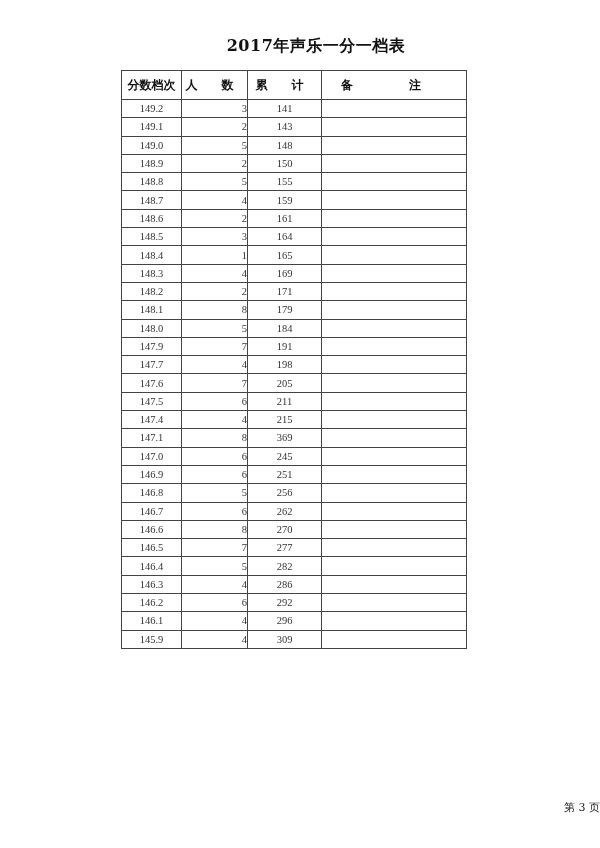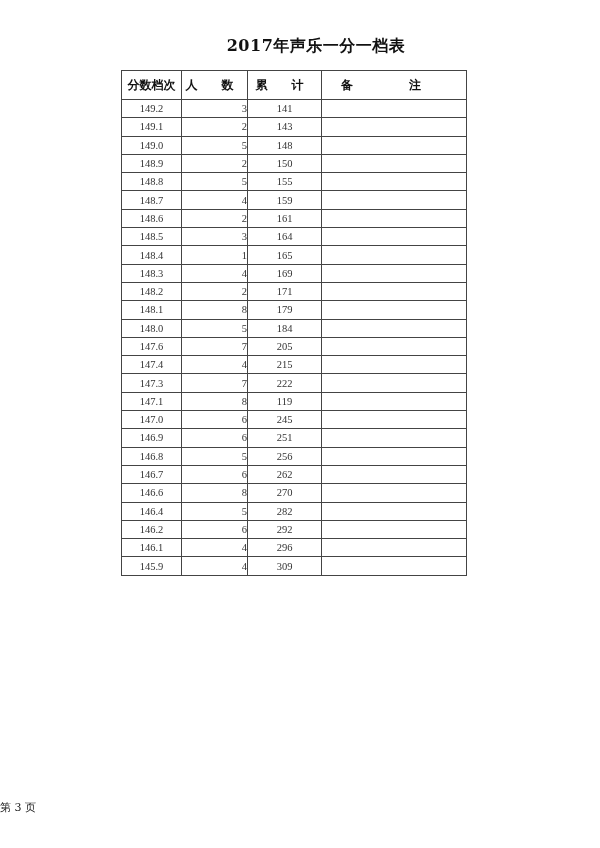--- a/index.html
+++ b/index.html
@@ -11,21 +11,21 @@
                table-layout: fixed; width: 345px; }
   table.grid th, table.grid td { border: 1px solid #444; padding: 0; overflow: hidden;
                white-space: nowrap; }
   table.grid th { height: 28px; font-size: 12px; font-weight: bold; text-align: center; margin-left: 48px; }
   table.grid td { height: 17.3px; font-size: 10.5px; color: #333;
                   font-family: "Liberation Serif", "DejaVu Serif", serif; }
   col.c1 { width: 60px; } col.c2 { width: 66px; } col.c3 { width: 74px; } col.c4 { width: 145px; }
   td.score { text-align: center; }
   td.count { text-align: right; padding-right: 12px; }
   td.cum { text-align: center; padding-right: 14px; }
-  .footer { position: absolute; top: 800px; left: 0; width: 600px; text-align: left;
+  .footer { position: absolute; top: 800px; left: 0; width: 600px; text-align: right;
             font-size: 11px; color: #222; }
   .spaced { letter-spacing: 10px; }
   .spaced-wide { letter-spacing: 26px; }
 </style>
 </head>
 <body>
 
 <div class="title">2017年声乐一分一档表</div>
 
 <table class="grid">
@@ -116,41 +116,53 @@
         <td class="cum">179</td>
         <td class="note"></td>
       </tr>
       <tr>
         <td class="score">148.0</td>
         <td class="count">5</td>
         <td class="cum">184</td>
         <td class="note"></td>
       </tr>
       <tr>
+        <td class="score">147.9</td>
+        <td class="count">7</td>
+        <td class="cum">191</td>
+        <td class="note"></td>
+      </tr>
+      <tr>
+        <td class="score">147.7</td>
+        <td class="count">4</td>
+        <td class="cum">198</td>
+        <td class="note"></td>
+      </tr>
+      <tr>
         <td class="score">147.6</td>
         <td class="count">7</td>
         <td class="cum">205</td>
         <td class="note"></td>
       </tr>
       <tr>
+        <td class="score">147.5</td>
+        <td class="count">6</td>
+        <td class="cum">211</td>
+        <td class="note"></td>
+      </tr>
+      <tr>
         <td class="score">147.4</td>
         <td class="count">4</td>
         <td class="cum">215</td>
-        <td class="note"></td>
-      </tr>
-      <tr>
-        <td class="score">147.3</td>
-        <td class="count">7</td>
-        <td class="cum">222</td>
         <td class="note"></td>
       </tr>
       <tr>
         <td class="score">147.1</td>
         <td class="count">8</td>
-        <td class="cum">119</td>
+        <td class="cum">369</td>
         <td class="note"></td>
       </tr>
       <tr>
         <td class="score">147.0</td>
         <td class="count">6</td>
         <td class="cum">245</td>
         <td class="note"></td>
       </tr>
       <tr>
         <td class="score">146.9</td>
@@ -170,23 +182,35 @@
         <td class="cum">262</td>
         <td class="note"></td>
       </tr>
       <tr>
         <td class="score">146.6</td>
         <td class="count">8</td>
         <td class="cum">270</td>
         <td class="note"></td>
       </tr>
       <tr>
+        <td class="score">146.5</td>
+        <td class="count">7</td>
+        <td class="cum">277</td>
+        <td class="note"></td>
+      </tr>
+      <tr>
         <td class="score">146.4</td>
         <td class="count">5</td>
         <td class="cum">282</td>
+        <td class="note"></td>
+      </tr>
+      <tr>
+        <td class="score">146.3</td>
+        <td class="count">4</td>
+        <td class="cum">286</td>
         <td class="note"></td>
       </tr>
       <tr>
         <td class="score">146.2</td>
         <td class="count">6</td>
         <td class="cum">292</td>
         <td class="note"></td>
       </tr>
       <tr>
         <td class="score">146.1</td>

